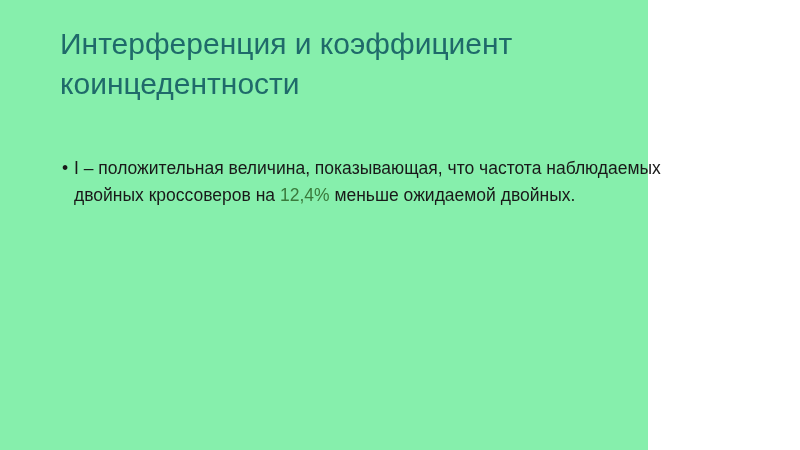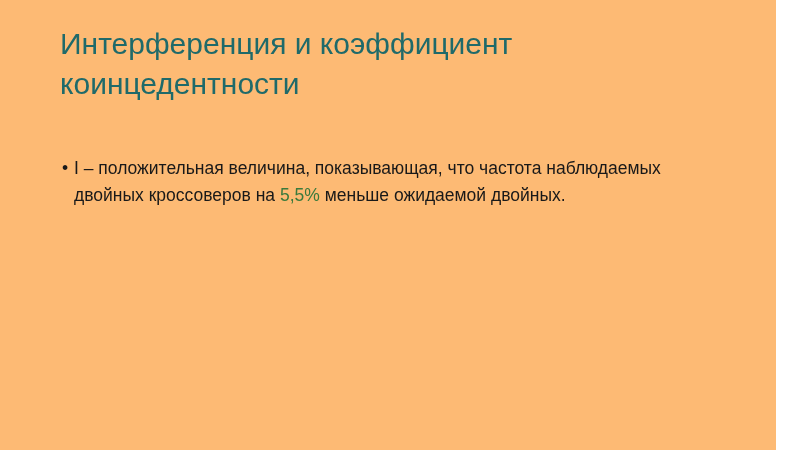--- a/index.html
+++ b/index.html
@@ -8,23 +8,23 @@
   }
   body {
     width: 800px;
     height: 450px;
     background: #FFFFFF;
     font-family: "Liberation Sans", sans-serif;
     overflow: hidden;
   }
   .slide {
     position: relative;
-    width: 776px;
+    width: 648px;
     height: 450px;
-    background: #fdba74;
+    background: #86efac;
     box-sizing: border-box;
   }
   .slide-title {
     position: absolute;
     left: 60px;
     top: 24px;
     width: 660px;
     color: #1F6A6A;
     font-size: 30px;
     font-weight: 400;
@@ -67,17 +67,17 @@
 </head>
 <body>
 
 <div class="slide">
 
   <div class="slide-title">Интерференция и коэффициент коинцедентности</div>
 
   <div class="body-block">
     <div class="bullet-item">
       <span class="bullet-dot">•</span>
-      <span class="bullet-text"><span>I – положительная величина, показывающая, что частота наблюдаемых двойных кроссоверов на </span><span class="hl-green">5,5%</span><span> меньше ожидаемой двойных.</span></span>
+      <span class="bullet-text"><span>I – положительная величина, показывающая, что частота наблюдаемых двойных кроссоверов на </span><span class="hl-green">12,4%</span><span> меньше ожидаемой двойных.</span></span>
     </div>
   </div>
 
 </div>
 
 </body></html>

